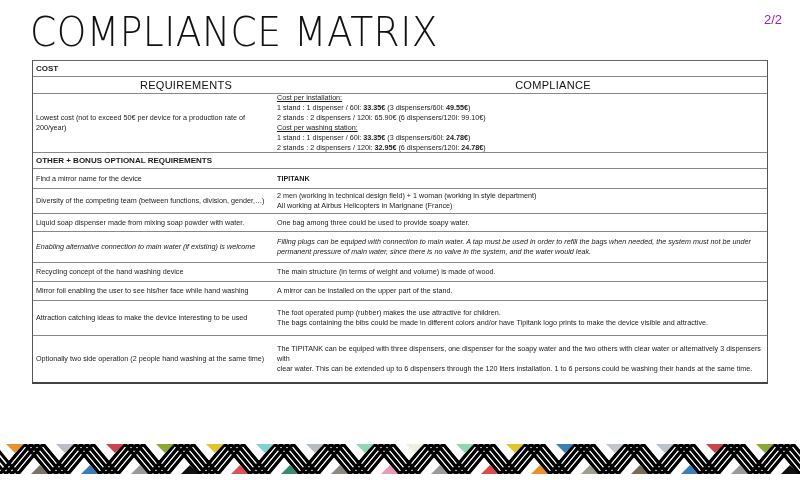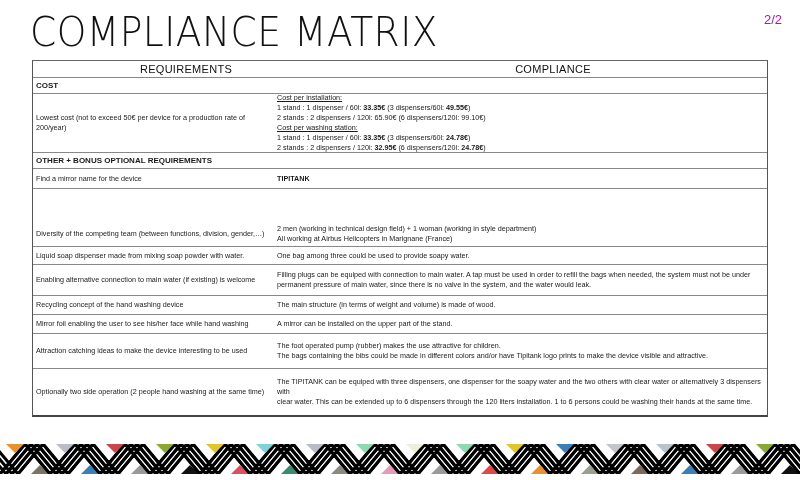--- a/index.html
+++ b/index.html
@@ -39,60 +39,60 @@
     position: absolute; left: 0; top: 444px; width: 800px; height: 30px;
   }
 </style>
 </head>
 <body>
 
 <div class="title">COMPLIANCE MATRIX</div>
 <div class="page-num">2/2</div>
 
 <div class="matrix">
+  <div class="row section-row">COST</div>
+
   <div class="row head-row">
     <div class="col-left">REQUIREMENTS</div>
     <div class="col-right">COMPLIANCE</div>
   </div>
-
-  <div class="row section-row">COST</div>
 
   <div class="row" style="height:58px;">
     <div class="col-left">Lowest cost (not to exceed 50€ per device for a production rate of 200/year)</div>
     <div class="col-right">
       <div class="u">Cost per installation:</div>
       <div><span>1 stand : 1 dispenser / 60l: </span><b>33.35€</b><span> (3 dispensers/60l: </span><b>49.55€</b><span>)</span></div>
       <div>2 stands : 2 dispensers / 120l: 65.90€ (6 dispensers/120l: 99.10€)</div>
       <div class="u">Cost per washing station:</div>
       <div><span>1 stand : 1 dispenser / 60l: </span><b>33.35€</b><span> (3 dispensers/60l: </span><b>24.78€</b><span>)</span></div>
       <div><span>2 stands : 2 dispensers / 120l: </span><b>32.95€</b><span> (6 dispensers/120l: </span><b>24.78€</b><span>)</span></div>
     </div>
   </div>
 
   <div class="row section-row">OTHER + BONUS OPTIONAL REQUIREMENTS</div>
 
   <div class="row" style="height:19px;">
     <div class="col-left">Find a mirror name for the device</div>
     <div class="col-right" style="font-weight:bold;">TIPITANK</div>
   </div>
 
-  <div class="row" style="height:24px;margin-top:33px;">
+  <div class="row" style="height:24px;">
     <div class="col-left">Diversity of the competing team (between functions, division, gender,…)</div>
     <div class="col-right">
       <div>2 men (working in technical design field) + 1 woman (working in style department)</div>
       <div>All working at Airbus Helicopters in Marignane (France)</div>
     </div>
   </div>
 
   <div class="row" style="height:17px;">
     <div class="col-left">Liquid soap dispenser made from mixing soap powder with water.</div>
     <div class="col-right">One bag among three could be used to provide soapy water.</div>
   </div>
 
-  <div class="row" style="height:30px;">
+  <div class="row" style="height:30px;font-style:italic;">
     <div class="col-left">Enabling alternative connection to main water (if existing) is welcome</div>
     <div class="col-right">
       <div>Filling plugs can be equiped with connection to main water. A tap must be used in order to refill the bags when needed, the system must not be under</div>
       <div>permanent pressure of main water, since there is no valve in the system, and the water would leak.</div>
     </div>
   </div>
 
   <div class="row" style="height:18px;">
     <div class="col-left">Recycling concept of the hand washing device</div>
     <div class="col-right">The main structure (in terms of weight and volume) is made of wood.</div>

